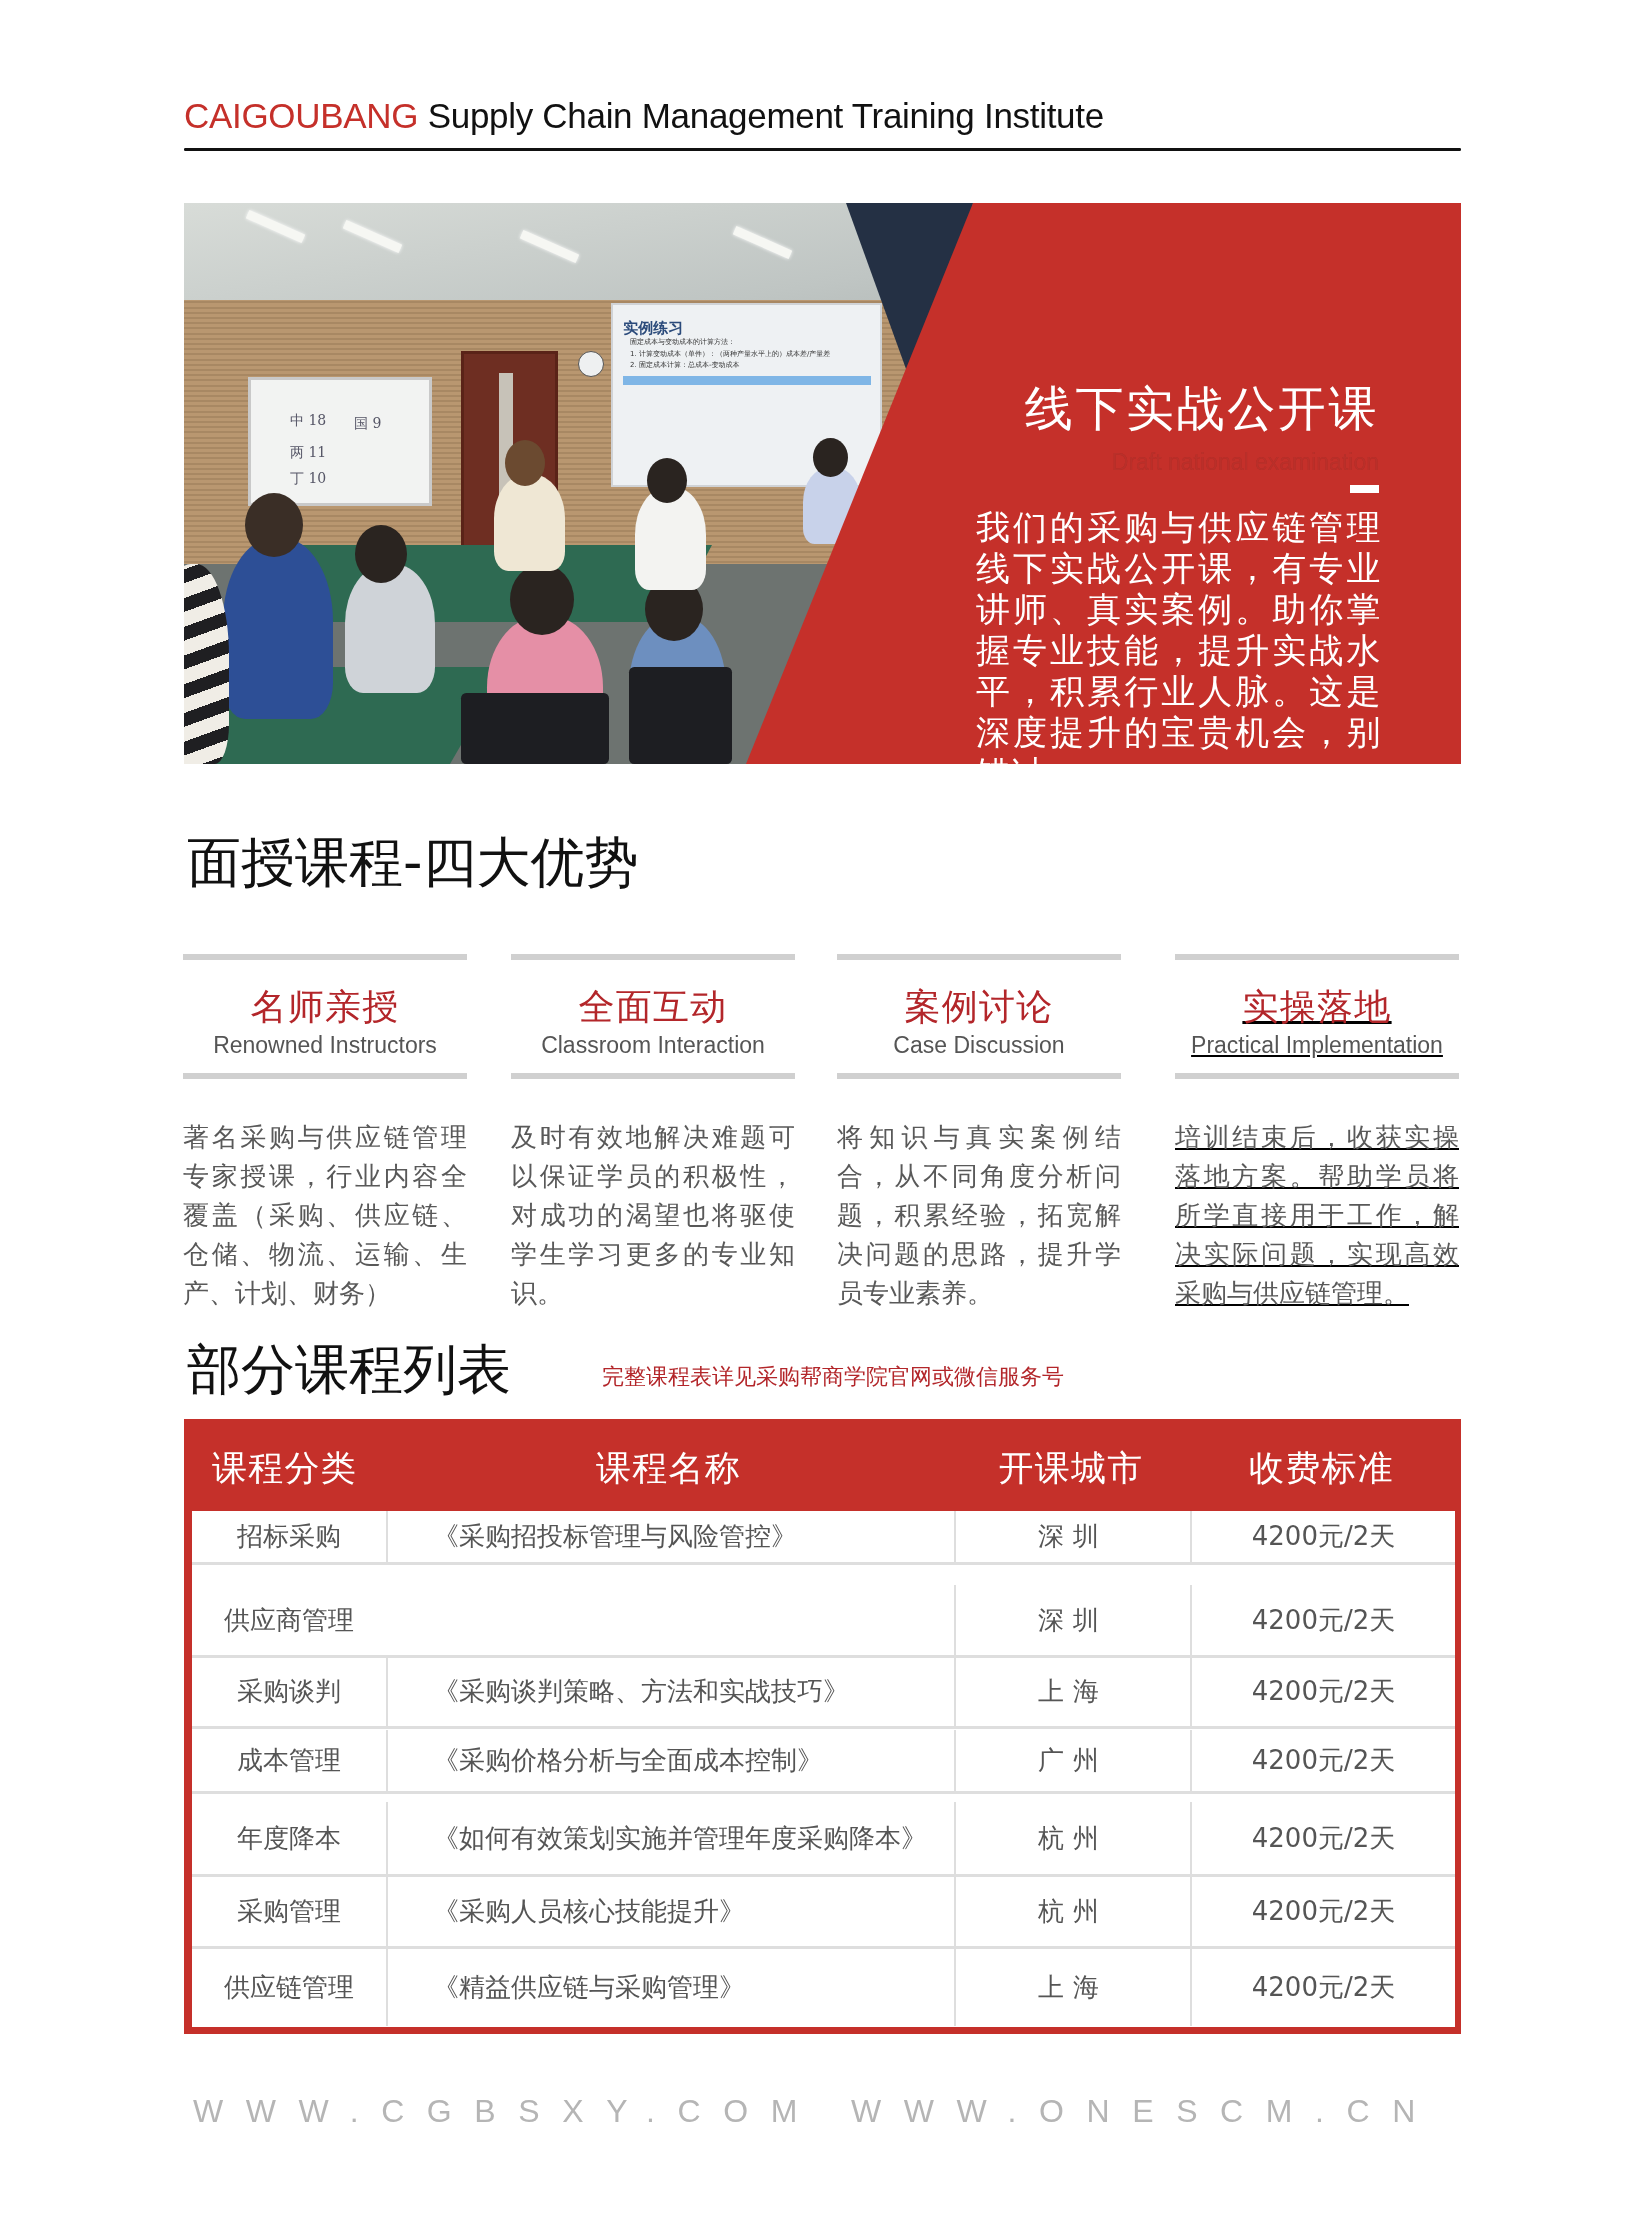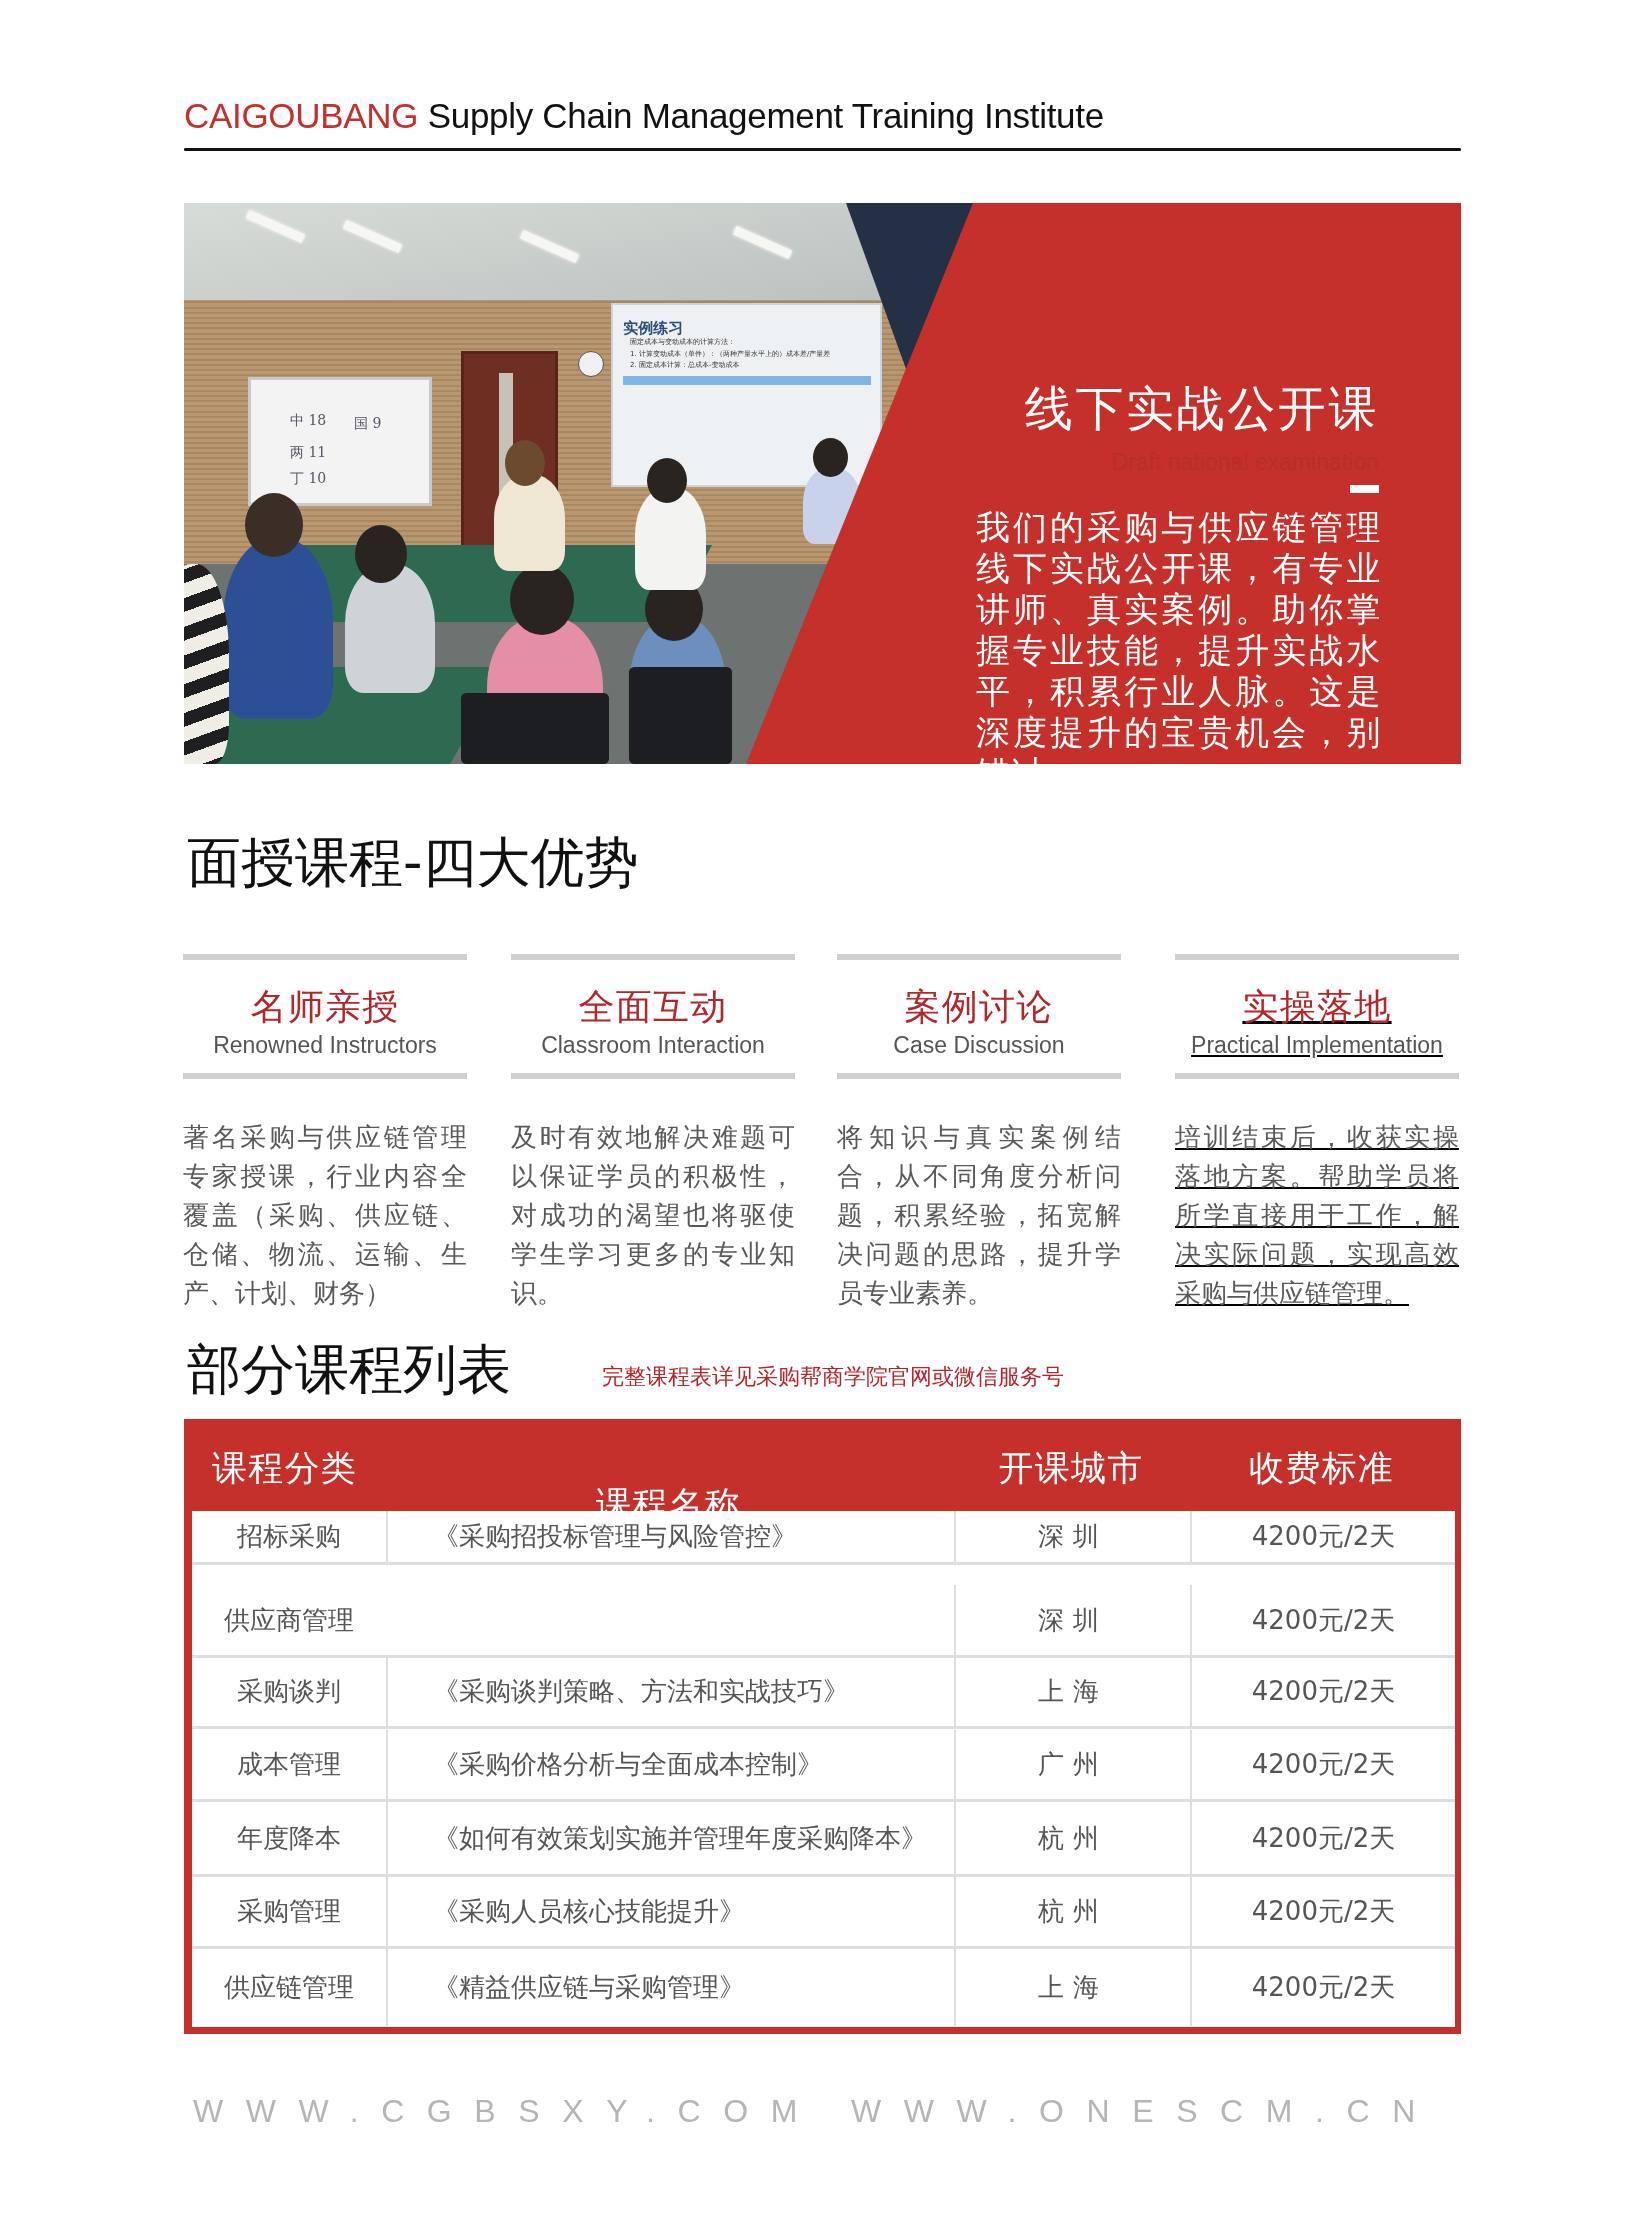--- a/index.html
+++ b/index.html
@@ -168,21 +168,21 @@
   <div class="bar2"></div>
   <div class="body">培训结束后，收获实操落地方案。帮助学员将所学直接用于工作，解决实际问题，实现高效采购与供应链管理。</div>
 </div>
 
 <div class="list-title">部分课程列表</div>
 <div class="list-note">完整课程表详见采购帮商学院官网或微信服务号</div>
 
 <div class="tbl-frame"></div>
 <div class="tbl-head">
   <div class="th" style="left:0;width:201px;">课程分类</div>
-  <div class="th" style="left:201px;width:567px;margin-top:36px;">课程名称</div>
+  <div class="th" style="left:201px;width:567px;">课程名称</div>
   <div class="th" style="left:769px;width:236px;">开课城市</div>
   <div class="th" style="left:1005px;width:265px;">收费标准</div>
 </div>
 
 <div class="tbl-body">
   <div class="tr" style="top:0;height:54px;">
     <div class="td c0">招标采购</div>
     <div class="td c1">《采购招投标管理与风险管控》</div>
     <div class="td c2">深圳</div>
     <div class="td c3">4200元/2天</div>
@@ -191,21 +191,21 @@
     <div class="td c0">供应商管理</div>
     <div class="td c2">深圳</div>
     <div class="td c3">4200元/2天</div>
   </div>
   <div class="tr" style="top:146px;height:72px;">
     <div class="td c0">采购谈判</div>
     <div class="td c1">《采购谈判策略、方法和实战技巧》</div>
     <div class="td c2">上海</div>
     <div class="td c3">4200元/2天</div>
   </div>
-  <div class="tr" style="top:219px;height:72px;">
+  <div class="tr" style="top:219px;height:64px;">
     <div class="td c0">成本管理</div>
     <div class="td c1">《采购价格分析与全面成本控制》</div>
     <div class="td c2">广州</div>
     <div class="td c3">4200元/2天</div>
   </div>
   <div class="tr" style="top:291px;height:75px;">
     <div class="td c0">年度降本</div>
     <div class="td c1">《如何有效策划实施并管理年度采购降本》</div>
     <div class="td c2">杭州</div>
     <div class="td c3">4200元/2天</div>

